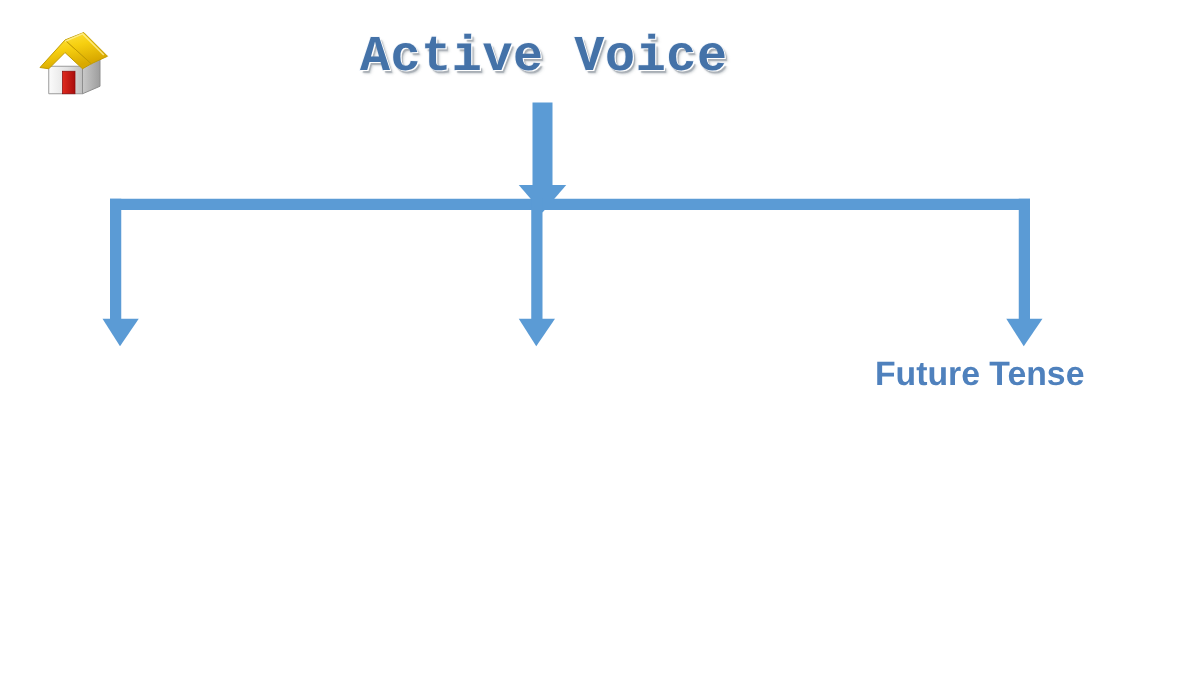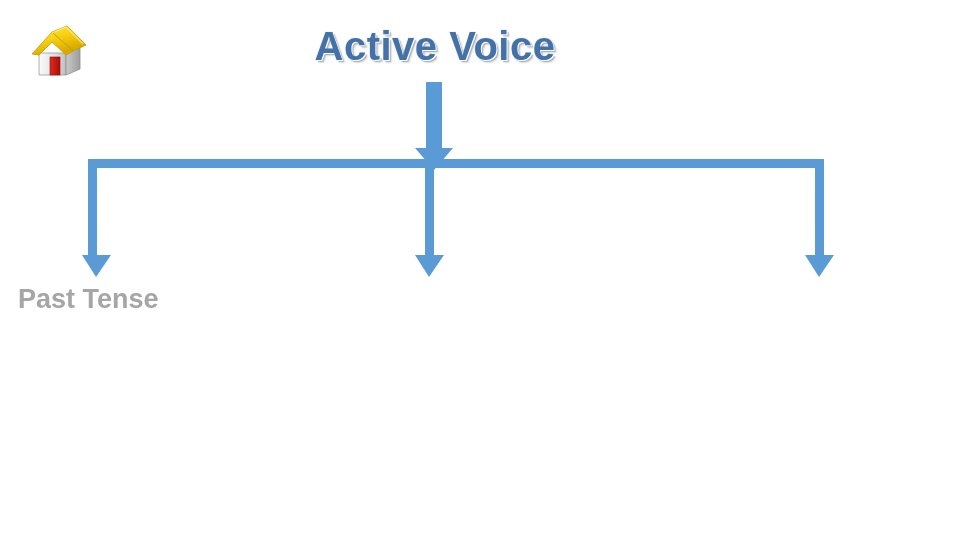--- a/index.html
+++ b/index.html
@@ -29,21 +29,21 @@
     height: 58px;
   }
 
   
   #title {
     position: absolute;
     left: 235px;
     top: 24px;
     width: 400px;
     text-align: center;
-    font-family: Liberation Sans, sans-serif;
+    font-family: Liberation Mono, monospace;
     font-size: 40px;
     font-weight: bold;
     letter-spacing: 0.5px;
     color: #4472a8;
     -webkit-text-stroke: 1.4px #f2f6fb;
     paint-order: stroke fill;
     text-shadow:
        1px 1px 0 #ffffff,
        2px 2px 1px rgba(120,130,140,0.55),
        3px 3px 2px rgba(150,158,166,0.30);
@@ -153,17 +153,17 @@
       <rect x="425" y="159" width="9" height="104" fill="#5b9bd5"></rect>
       <polygon points="415,255 444,255 429,277" fill="#5b9bd5"></polygon>
     </g>
 
     <g>
       <rect x="815" y="159" width="9" height="104" fill="#5b9bd5"></rect>
       <polygon points="805,255 834,255 819,277" fill="#5b9bd5"></polygon>
     </g>
   </svg>
 
-  <div class="tense-label" id="label-past">Past Tense</div>
 
 
+  <div class="tense-label" id="label-future">Future Tense</div>
 
 </div>
 
 </body></html>

